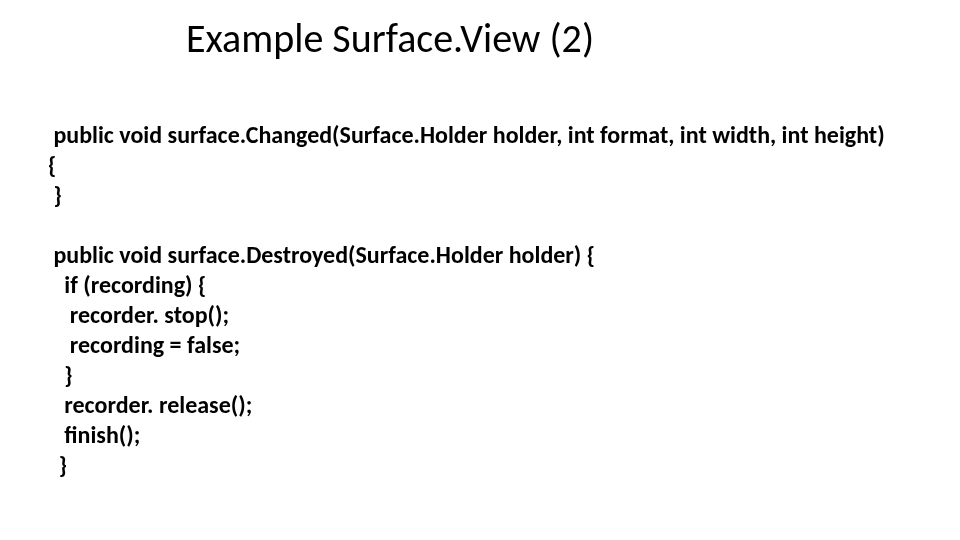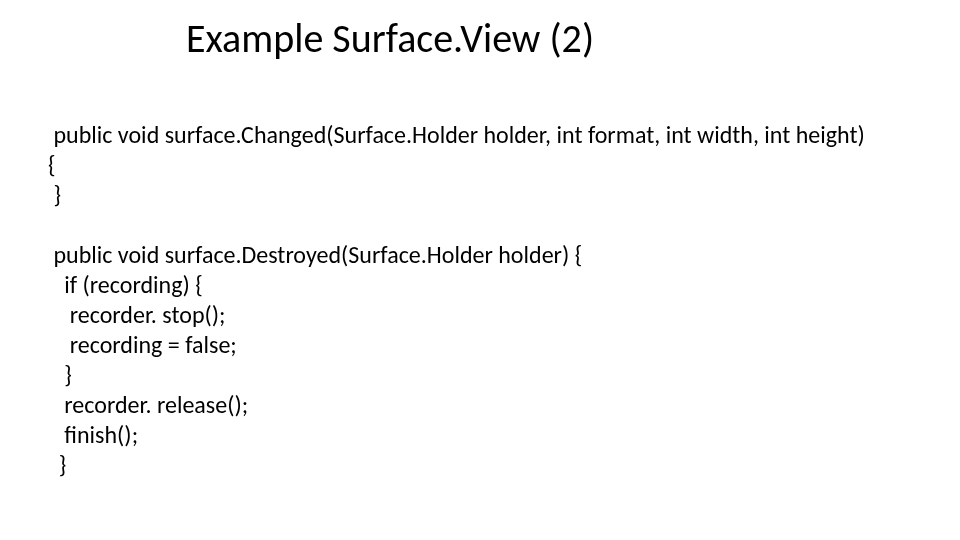--- a/index.html
+++ b/index.html
@@ -29,21 +29,21 @@
     letter-spacing: 0px;
   }
   .body {
     position: absolute;
     top: 120px;
     left: 48px;
     right: 40px;
     font-size: 24px;
     line-height: 1.25;
     white-space: pre;
-    font-weight: 400;
+    font-weight: 700;
   }
 </style>
 </head>
 <body>
 
 <div class="slide">
   <div class="title">Example Surface.View (2)</div>
   <div class="body"> public void surface.Changed(Surface.Holder holder, int format, int width, int height)
 {
  }

